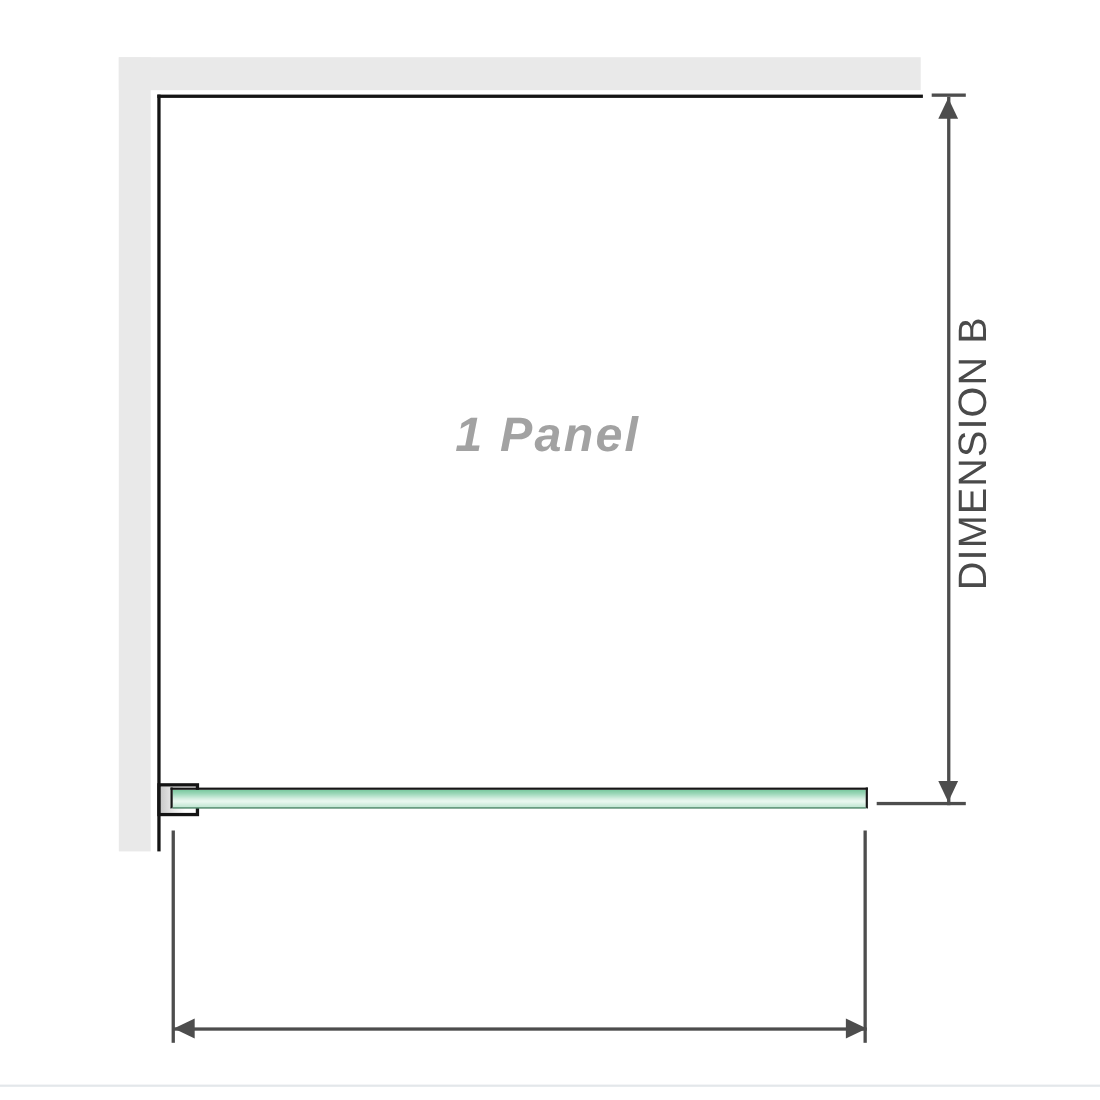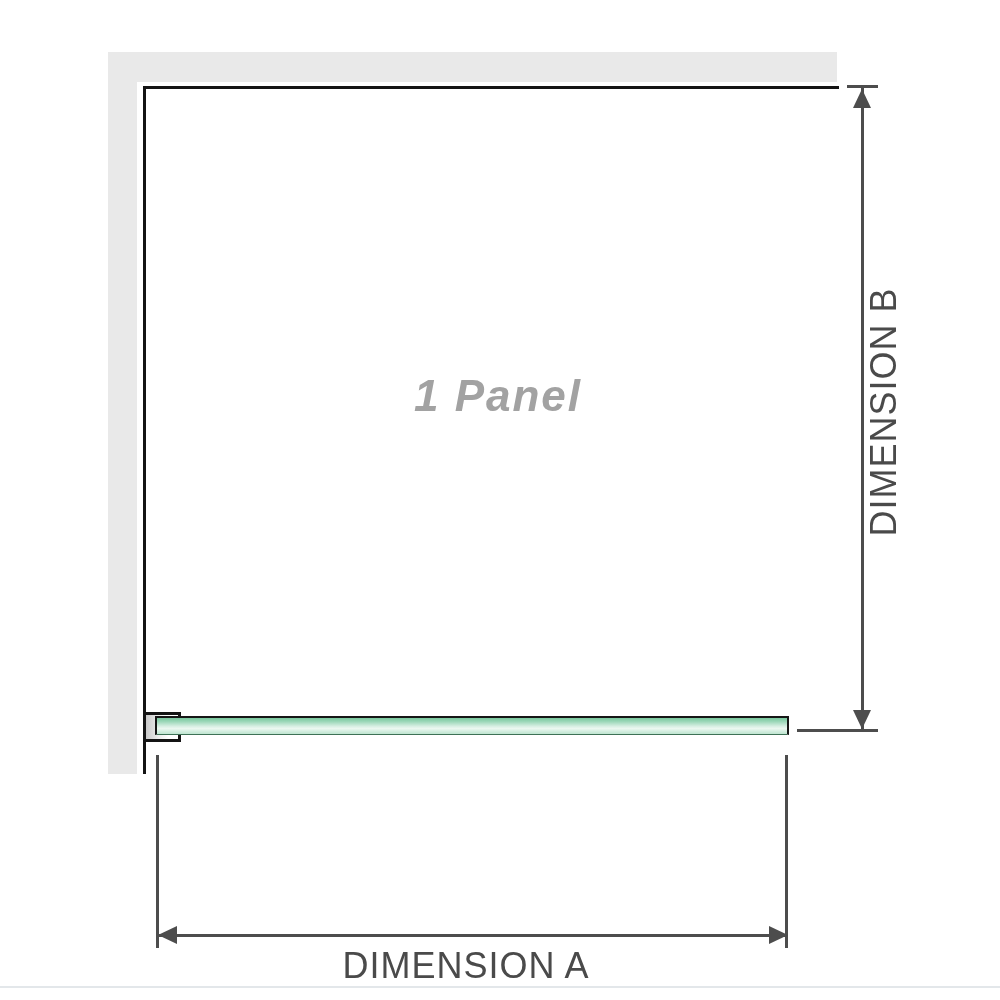--- a/index.html
+++ b/index.html
@@ -144,17 +144,16 @@
   <div class="abs dim dimB-line"></div>
   <div class="abs arrow arrow-up"></div>
   <div class="abs arrow arrow-down"></div>
   <div class="abs dim-label dimB-label">DIMENSION B</div>
 
   <div class="abs dim extA-left"></div>
   <div class="abs dim extA-right"></div>
   <div class="abs dim dimA-line"></div>
   <div class="abs arrow arrow-left"></div>
   <div class="abs arrow arrow-right"></div>
-  <div class="abs dim-label dimA-label">DIMENSION A</div>
 
   <div class="abs footer-rule"></div>
 
 </div>
 
 </body></html>

